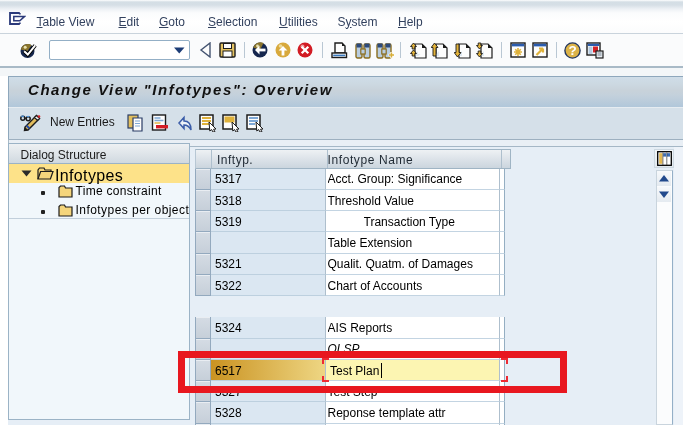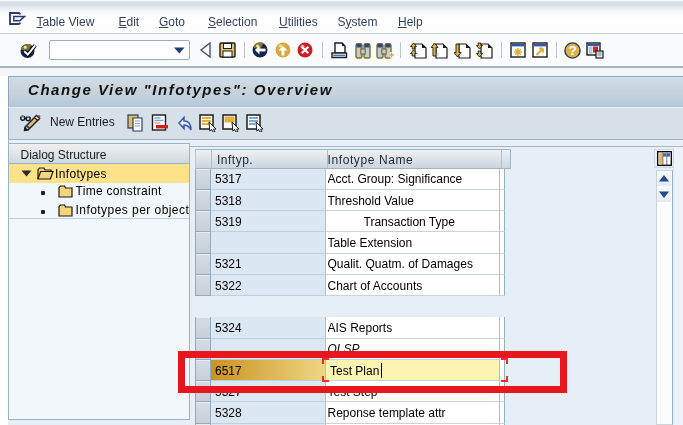--- a/index.html
+++ b/index.html
@@ -226,21 +226,21 @@
     <div style="position:absolute;left:11.5px;top:3.5px;font-size:12px;color:#1c1c1c;">Dialog Structure</div>
   </div>
   <div style="position:absolute;left:0;top:20px;width:180px;height:19px;background:#fde289;"></div>
   <svg style="position:absolute;left:12px;top:26px" width="11" height="7" viewBox="0 0 11 7">
       <path d="M0.5 0.5 h10 L5.5 6.5 Z" fill="#2a2a2a"></path>
     </svg>
   <svg style="position:absolute;left:28px;top:22.5px" width="17" height="13" viewBox="0 0 17 13">
     <path d="M1 12 L1 3 L2.5 1 L7 1 L8 3 L14 3 L14 4.5" fill="#f4d57c" stroke="#1c1c1c" stroke-width="1.2"></path>
     <path d="M1 12 L3.6 4.5 L16 4.5 L13.4 12 Z" fill="#f4d57c" stroke="#1c1c1c" stroke-width="1.2"></path>
   </svg>
-  <div style="position:absolute;left:46px;top:22.5px;font-size:12px;letter-spacing:0.35px;color:#000;white-space:nowrap;">Infotypes</div>
+  <div style="position:absolute;left:46px;top:22.5px;font-size:16px;letter-spacing:0.35px;color:#000;white-space:nowrap;">Infotypes</div>
   <div style="position:absolute;left:32px;top:47px;width:3.5px;height:3.5px;background:#222;border-radius:1px;"></div>
   <svg style="position:absolute;left:49px;top:40.5px" width="15" height="13" viewBox="0 0 15 13">
     <path d="M1 12 V2.5 L2.5 1 H6.5 L7.5 3 H14 V12 Z" fill="#f4d57c" stroke="#1c1c1c" stroke-width="1.2"></path>
   </svg>
   <div style="position:absolute;left:66.5px;top:39.5px;font-size:12px;letter-spacing:0.3px;color:#000;white-space:nowrap;">Time constraint</div>
   <div style="position:absolute;left:32px;top:66px;width:3.5px;height:3.5px;background:#222;border-radius:1px;"></div>
   <svg style="position:absolute;left:49px;top:59.5px" width="15" height="13" viewBox="0 0 15 13">
     <path d="M1 12 V2.5 L2.5 1 H6.5 L7.5 3 H14 V12 Z" fill="#f4d57c" stroke="#1c1c1c" stroke-width="1.2"></path>
   </svg>
   <div style="position:absolute;left:66.5px;top:58.5px;font-size:12px;letter-spacing:0.45px;color:#000;white-space:nowrap;">Infotypes per object</div>

